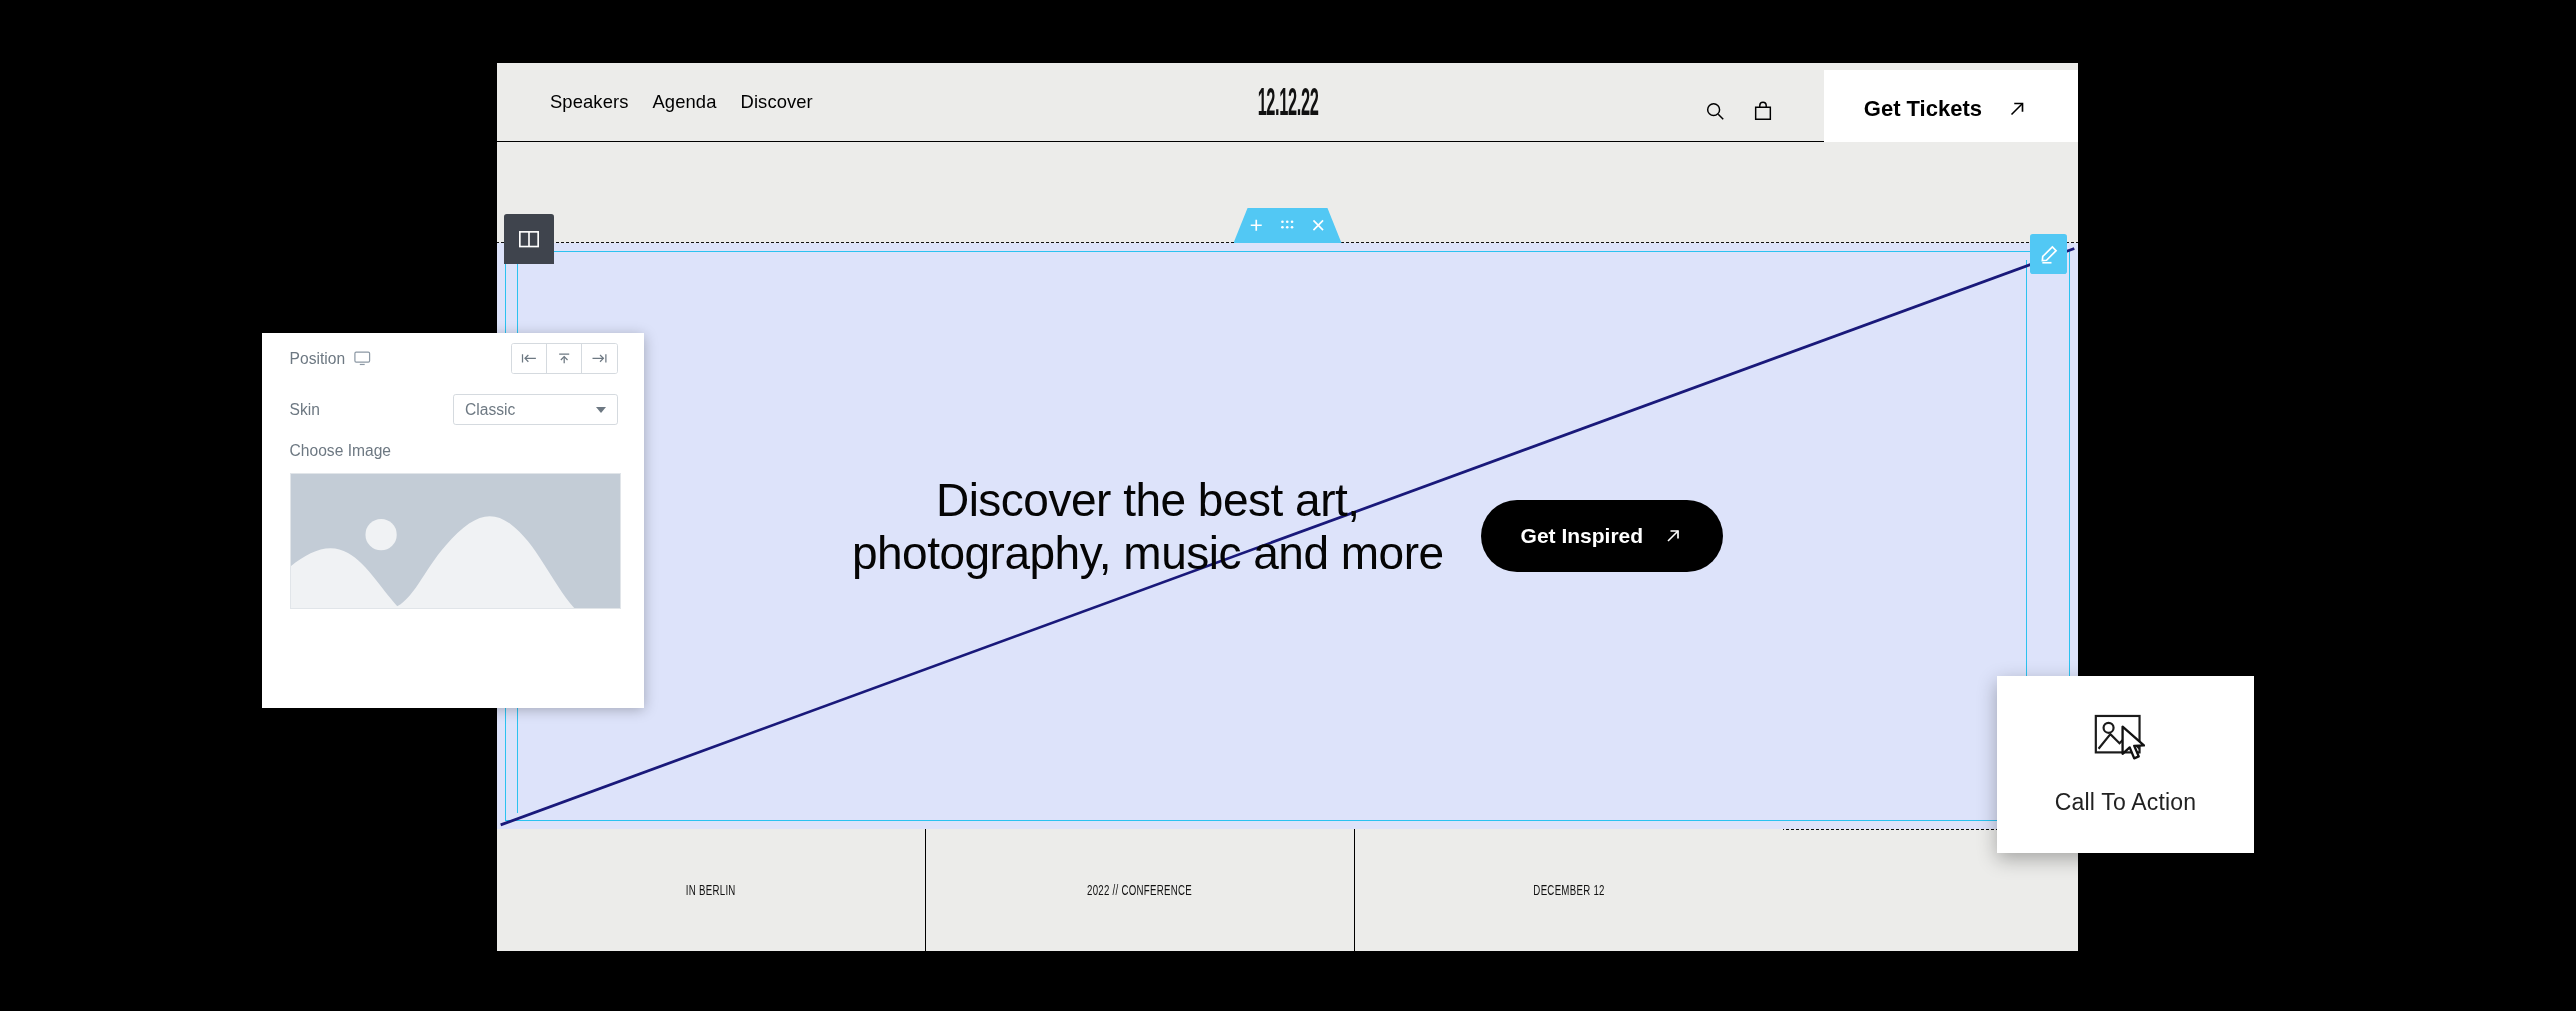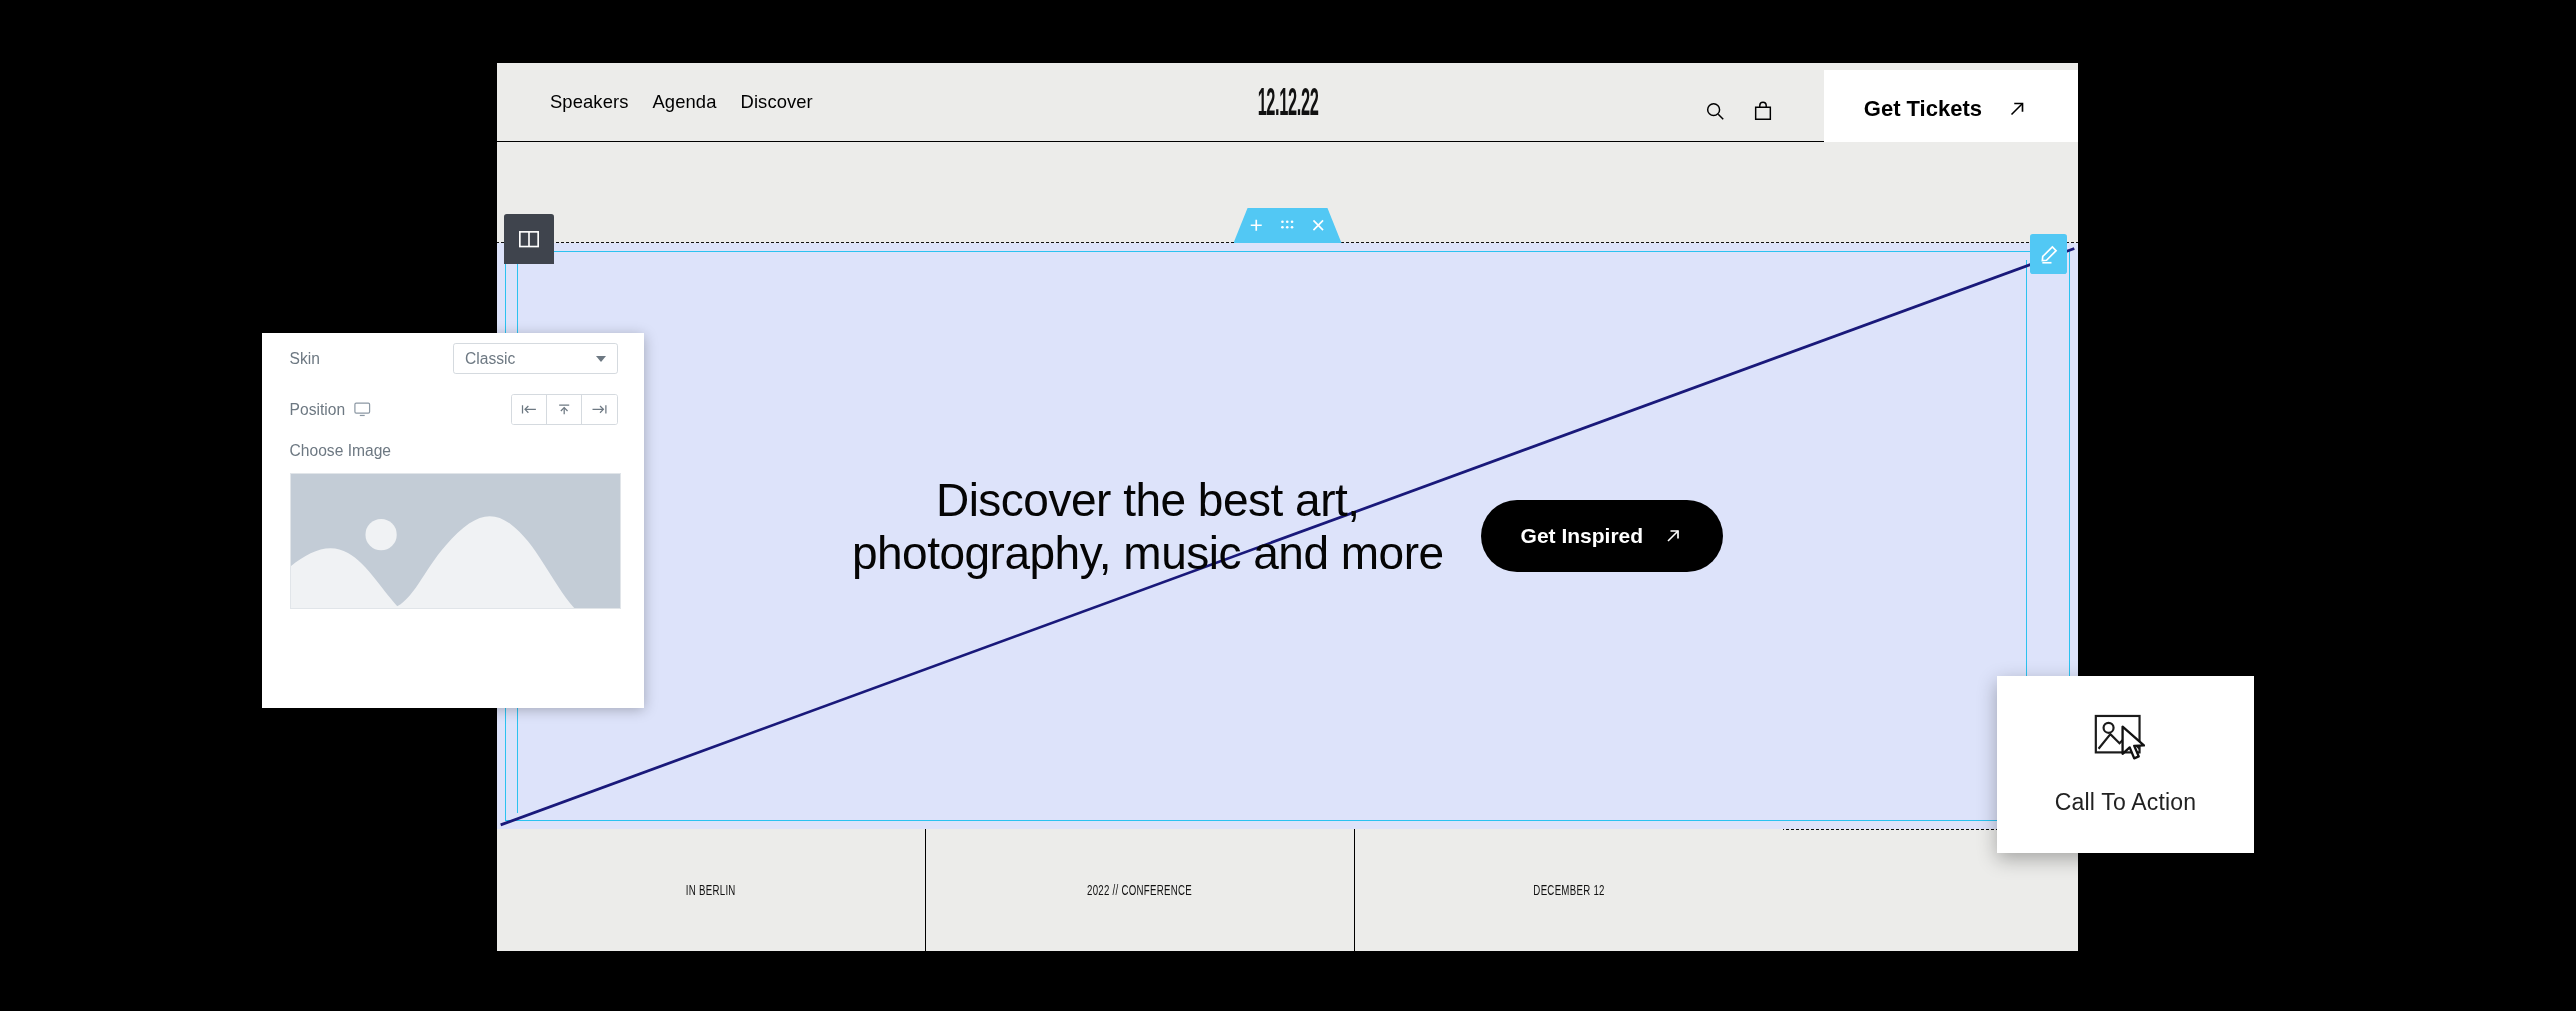--- a/index.html
+++ b/index.html
@@ -308,28 +308,20 @@
       </div>
       <div class="info-cell">
         <span class="info-text">DECEMBER 12</span>
       </div>
     </div>
   </div>
 
   <div id="editor-panel">
 
     <div class="panel-row">
-      <span class="panel-label">Skin</span>
-      <div id="skin-select">
-        <span>Classic</span>
-        <span class="caret-down"></span>
-      </div>
-    </div>
-
-    <div class="panel-row">
       <span class="panel-label">
         <span>Position</span>
         <svg width="16.5" height="14.7" viewBox="0 0 20 18" fill="none" stroke="#8c98a4" stroke-width="1.5">
           <rect x="1" y="1.5" width="18" height="12" rx="1.5"></rect>
             <line x1="7" y1="16.5" x2="13" y2="16.5"></line>
         </svg>
       </span>
       <div id="position-group">
         <div class="pos-btn">
           <svg width="18.4" height="14.7" viewBox="0 0 22 16" fill="none" stroke="#6d7882" stroke-width="1.5">
@@ -345,20 +337,28 @@
               <polyline points="7,10 11,6 15,10"></polyline>
           </svg>
         </div>
         <div class="pos-btn">
           <svg width="18.4" height="14.7" viewBox="0 0 22 16" fill="none" stroke="#6d7882" stroke-width="1.5">
             <line x1="19" y1="3" x2="19" y2="13"></line>
               <line x1="3" y1="8" x2="16" y2="8"></line>
               <polyline points="12,4 16,8 12,12"></polyline>
           </svg>
         </div>
+      </div>
+    </div>
+
+    <div class="panel-row">
+      <span class="panel-label">Skin</span>
+      <div id="skin-select">
+        <span>Classic</span>
+        <span class="caret-down"></span>
       </div>
     </div>
 
     <div id="choose-image-block">
       <div id="choose-image-label">Choose Image</div>
       <div id="image-placeholder">
         <svg width="331" height="136" viewBox="0 0 360 148" preserveAspectRatio="none">
           <rect x="0" y="0" width="360" height="148" fill="#c3ccd6"></rect>
           <path d="M0 148 L0 100 C20 84 42 74 62 86 C84 98 104 134 120 148 Z" fill="#f0f2f4"></path>
           <path d="M100 148 C130 148 140 110 168 78 C196 46 216 38 238 54 C268 76 284 120 310 148 Z" fill="#f0f2f4"></path>

